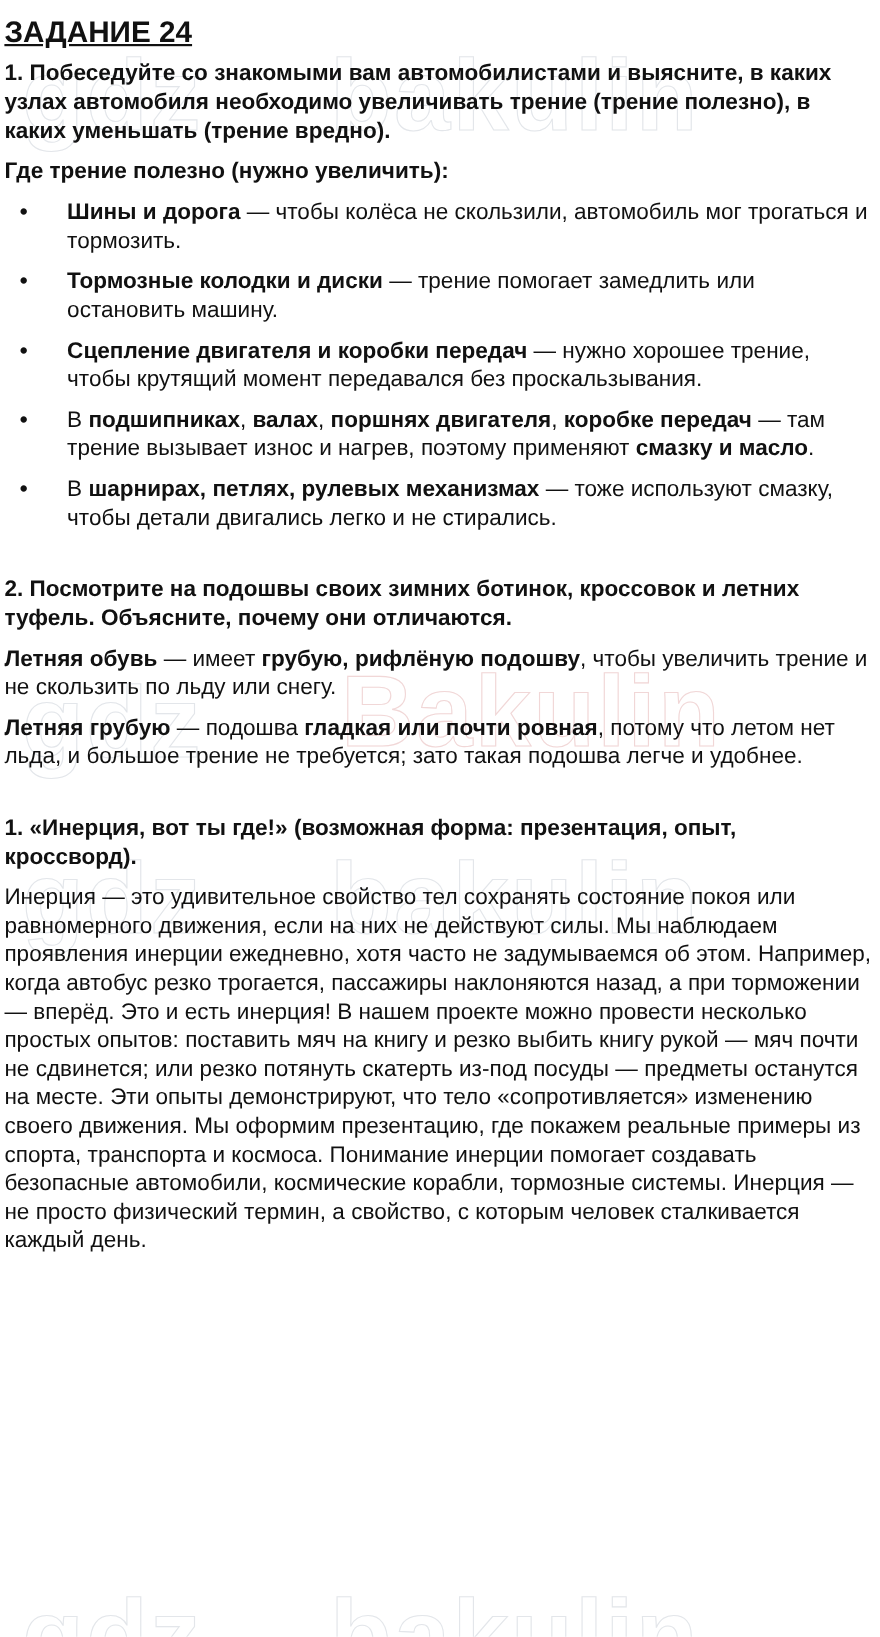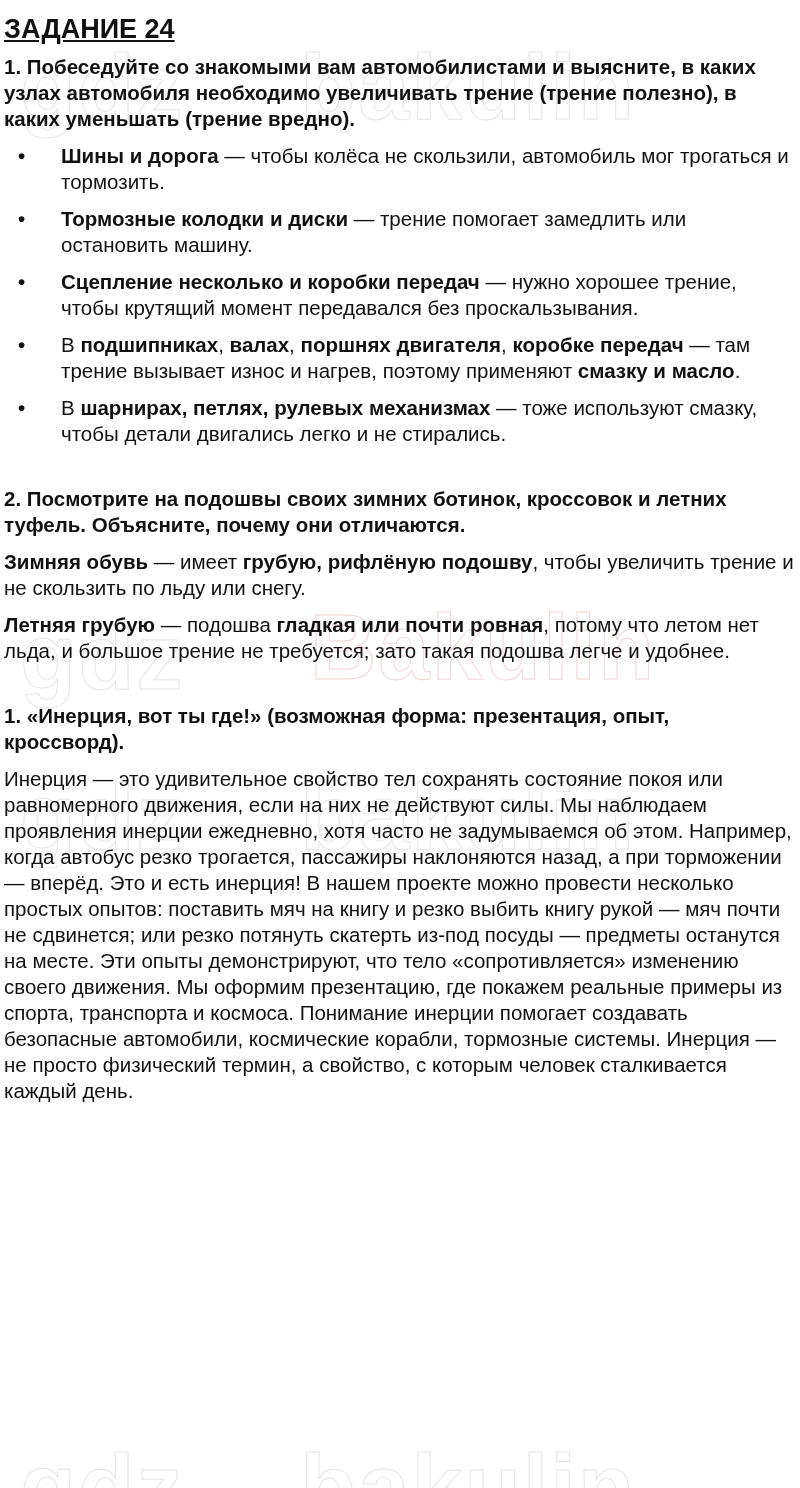--- a/index.html
+++ b/index.html
@@ -32,51 +32,52 @@
   <span style="left:20px;top:730px;">gdz</span>
   <span style="left:300px;top:730px;">bakulin</span>
   <span style="left:20px;top:1400px;">gdz</span>
   <span style="left:300px;top:1400px;">bakulin</span>
 </div>
 
 <div class="page">
   <p class="title">ЗАДАНИЕ 24</p>
   <p class="q">1. Побеседуйте со знакомыми вам автомобилистами и выясните, в каких узлах автомобиля необходимо увеличивать трение (трение полезно), в каких уменьшать (трение вредно).</p>
 
+  <p class="sub">Где трение полезно (нужно увеличить):</p>
   <ul>
     <li>
       <span class="bullet">•</span>
       <b>Шины и дорога</b><span> — чтобы колёса не скользили, автомобиль мог трогаться и тормозить.</span>
     </li>
     <li>
       <span class="bullet">•</span>
       <b>Тормозные колодки и диски</b><span> — трение помогает замедлить или остановить машину.</span>
     </li>
     <li>
       <span class="bullet">•</span>
-      <b>Сцепление несколько и коробки передач</b><span> — нужно хорошее трение, чтобы крутящий момент передавался без проскальзывания.</span>
+      <b>Сцепление двигателя и коробки передач</b><span> — нужно хорошее трение, чтобы крутящий момент передавался без проскальзывания.</span>
     </li>
   </ul>
 
   <ul>
     <li>
       <span class="bullet">•</span>
       <span>В </span><b>подшипниках</b><span>, </span><b>валах</b><span>, </span><b>поршнях двигателя</b><span>, </span><b>коробке передач</b><span> — там трение вызывает износ и нагрев, поэтому применяют </span><b>смазку и масло</b><span>.</span>
     </li>
     <li>
       <span class="bullet">•</span>
       <span>В </span><b>шарнирах, петлях, рулевых механизмах</b><span> — тоже используют смазку, чтобы детали двигались легко и не стирались.</span>
     </li>
   </ul>
 
   <div class="gap"></div>
 
   <p class="q">2. Посмотрите на подошвы своих зимних ботинок, кроссовок и летних туфель. Объясните, почему они отличаются.</p>
   <p class="para">
-    <b>Зимняя обувь</b><span> — имеет </span><b>грубую, рифлёную подошву</b><span>, чтобы увеличить трение и не скользить по льду или снегу.</span>
+    <b>Летняя обувь</b><span> — имеет </span><b>грубую, рифлёную подошву</b><span>, чтобы увеличить трение и не скользить по льду или снегу.</span>
   </p>
   <p class="para">
     <b>Летняя грубую</b><span> — подошва </span><b>гладкая или почти ровная</b><span>, потому что летом нет льда, и большое трение не требуется; зато такая подошва легче и удобнее.</span>
   </p>
 
   <div class="gap"></div>
 
   <p class="q">1. «Инерция, вот ты где!» (возможная форма: презентация, опыт, кроссворд).</p>
   <p class="para">Инерция — это удивительное свойство тел сохранять состояние покоя или равномерного движения, если на них не действуют силы. Мы наблюдаем проявления инерции ежедневно, хотя часто не задумываемся об этом. Например, когда автобус резко трогается, пассажиры наклоняются назад, а при торможении — вперёд. Это и есть инерция! В нашем проекте можно провести несколько простых опытов: поставить мяч на книгу и резко выбить книгу рукой — мяч почти не сдвинется; или резко потянуть скатерть из-под посуды — предметы останутся на месте. Эти опыты демонстрируют, что тело «сопротивляется» изменению своего движения. Мы оформим презентацию, где покажем реальные примеры из спорта, транспорта и космоса. Понимание инерции помогает создавать безопасные автомобили, космические корабли, тормозные системы. Инерция — не просто физический термин, а свойство, с которым человек сталкивается каждый день.</p>
 </div>

